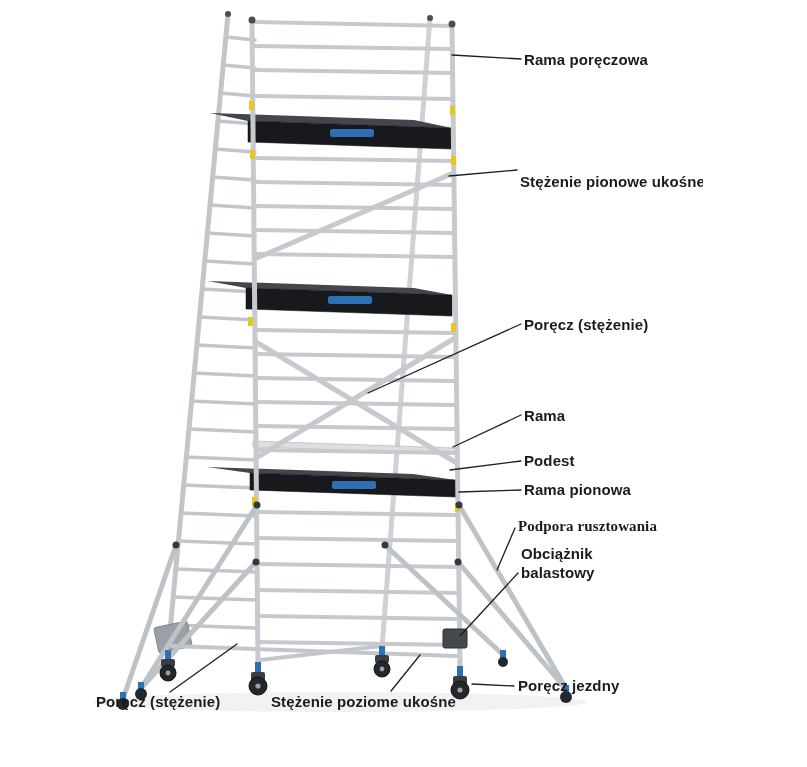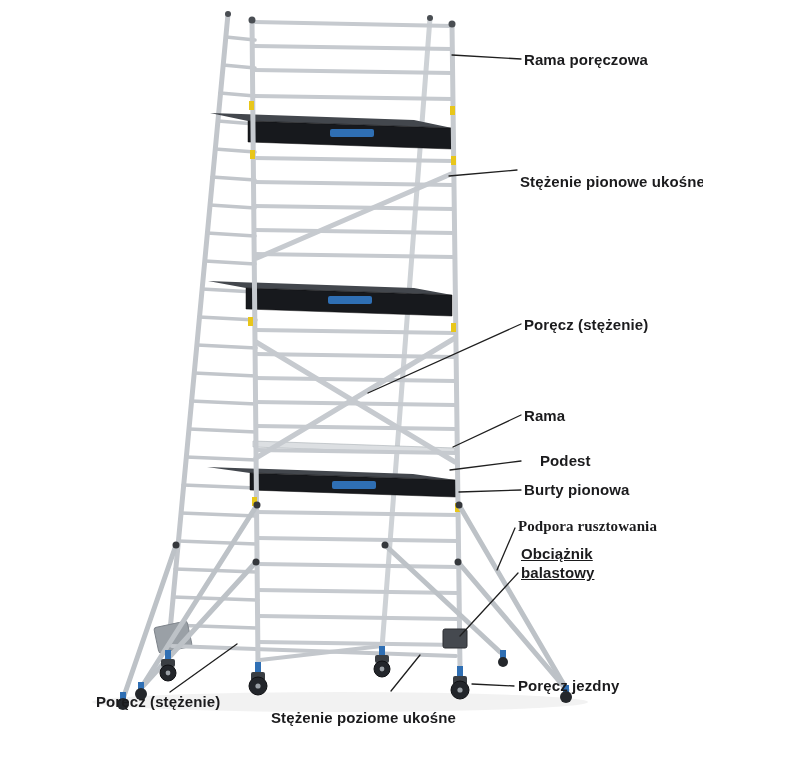--- a/index.html
+++ b/index.html
@@ -5,21 +5,21 @@
   html,body{margin:0;padding:0;background:#fff;}
   .canvas{
     position:relative;width:703px;height:767px;background:#ffffff;overflow:hidden;
     font-family:"Liberation Sans",sans-serif;
   }
   svg.scene{position:absolute;left:0;top:0;}
   .label{
     position:absolute;font-weight:700;font-size:15px;color:#1b1b1d;
     line-height:1.25;white-space:nowrap;letter-spacing:.1px;
   }
-  .label.wrap{white-space:normal;width:100px;text-decoration:underline;}
+  .label.wrap{white-space:normal;width:100px;}
 </style>
 </head>
 <body>
 
 <div class="canvas">
 
   <svg class="scene" width="807" height="767" viewBox="0 0 807 767">
 
     <ellipse cx="340" cy="702" rx="248" ry="10" fill="#000000" opacity="0.05"></ellipse>
 
@@ -202,21 +202,21 @@
       <line x1="514" y1="686" x2="472" y2="684"></line>
       <line x1="170" y1="692" x2="237" y2="644"></line>
       <line x1="391" y1="691" x2="420" y2="655"></line>
     </g>
   </svg>
 
   <div class="label" style="left:524px;top:51px;">Rama poręczowa</div>
   <div class="label" style="left:520px;top:161px;margin-top:12px;">Stężenie pionowe ukośne</div>
   <div class="label" style="left:524px;top:316px;">Poręcz (stężenie)</div>
   <div class="label" style="left:524px;top:407px;">Rama</div>
-  <div class="label" style="left:524px;top:452px;margin-left:16px;">Podest</div>
-  <div class="label" style="left:524px;top:481px;">Burty pionowa</div>
+  <div class="label" style="left:524px;top:452px;">Podest</div>
+  <div class="label" style="left:524px;top:481px;">Rama pionowa</div>
   <div class="label" style="left:518px;top:517px;font-family:Liberation Serif, serif;">Podpora rusztowania</div>
   <div class="label wrap" style="left:521px;top:545px;">Obciążnik balastowy</div>
   <div class="label" style="left:518px;top:677px;">Poręcz jezdny</div>
   <div class="label" style="left:96px;top:693px;">Poręcz (stężenie)</div>
-  <div class="label" style="left:271px;top:709px;">Stężenie poziome ukośne</div>
+  <div class="label" style="left:271px;top:693px;">Stężenie poziome ukośne</div>
 
 </div>
 
 </body></html>

